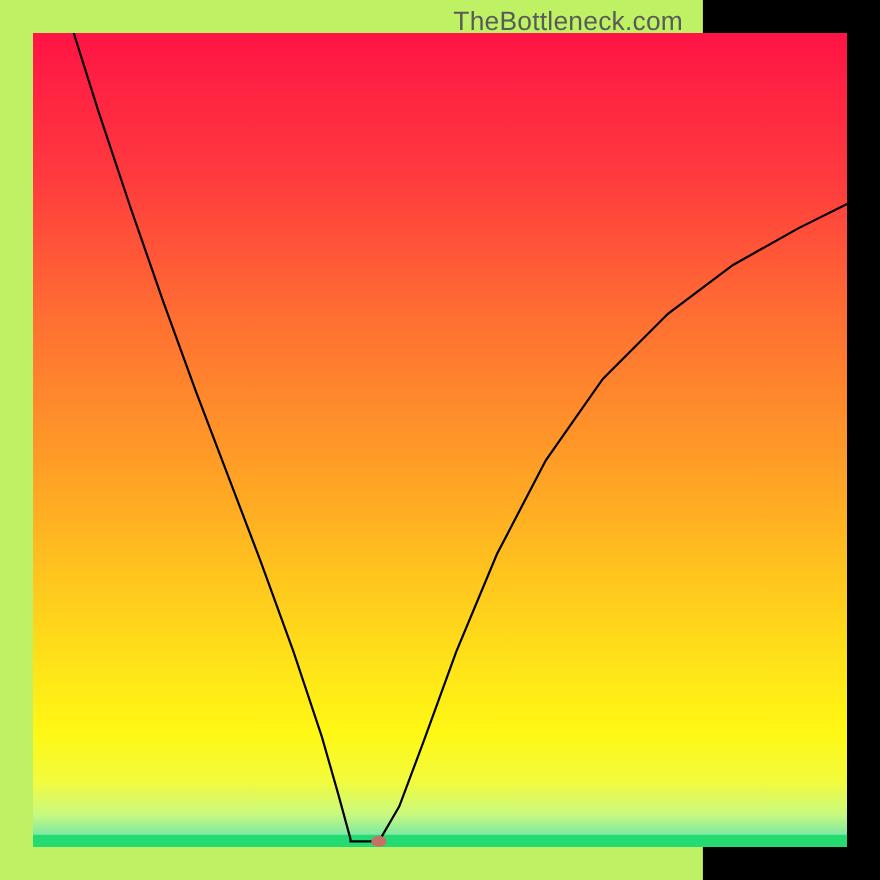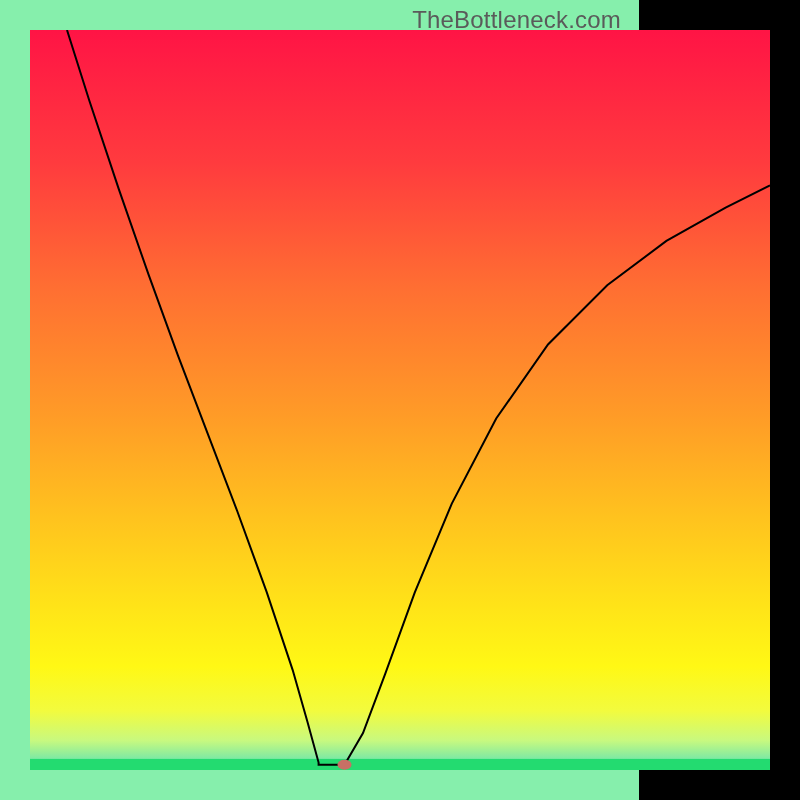--- a/index.html
+++ b/index.html
@@ -1,21 +1,21 @@
 <!DOCTYPE html>
 <html><head>
 <meta charset="utf-8">
 <style>
   * { margin: 0; padding: 0; box-sizing: border-box; }
   html, body { width: 800px; height: 800px; overflow: hidden; background: #000; }
   .chart-container {
     position: relative;
     width: 639px;
     height: 800px;
-    background: #86efac;
+    background: #bef264;
   }
   .watermark {
     position: absolute;
     top: 6px;
     right: 18px;
     font-family: Arial, Helvetica, sans-serif;
     font-size: 24px;
     color: #5a5a5a;
     font-weight: 500;
     letter-spacing: 0.2px;

